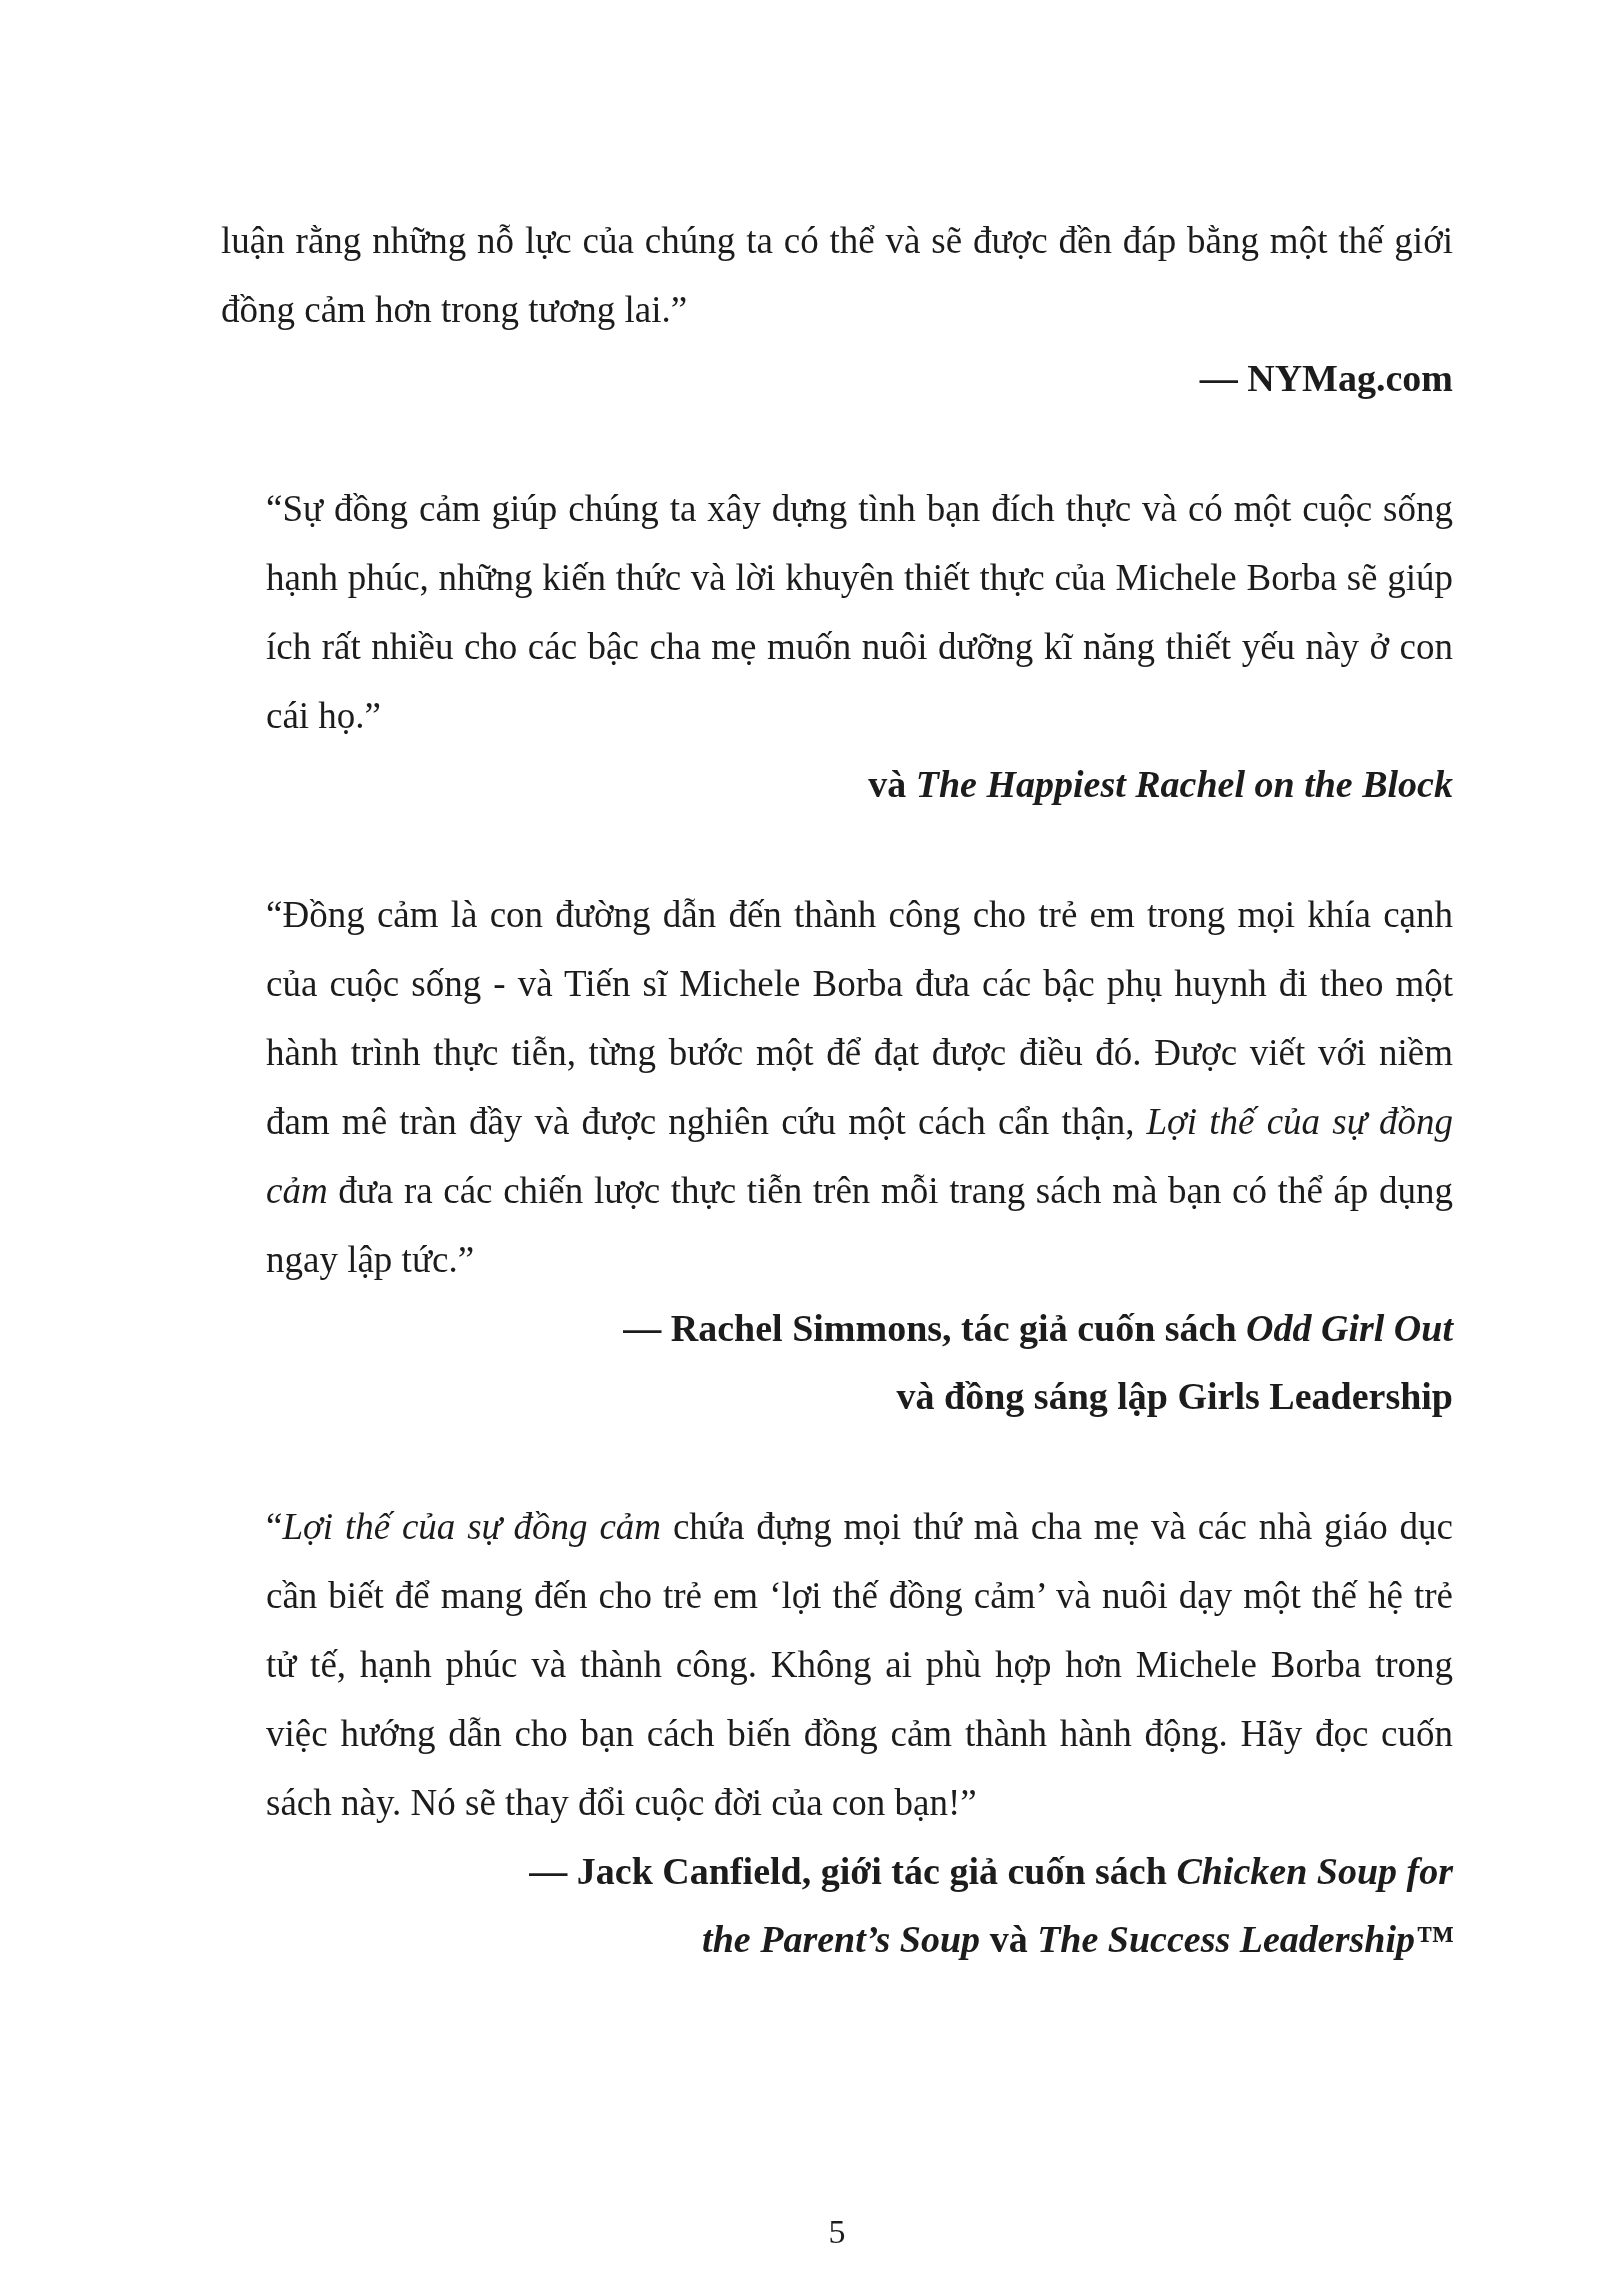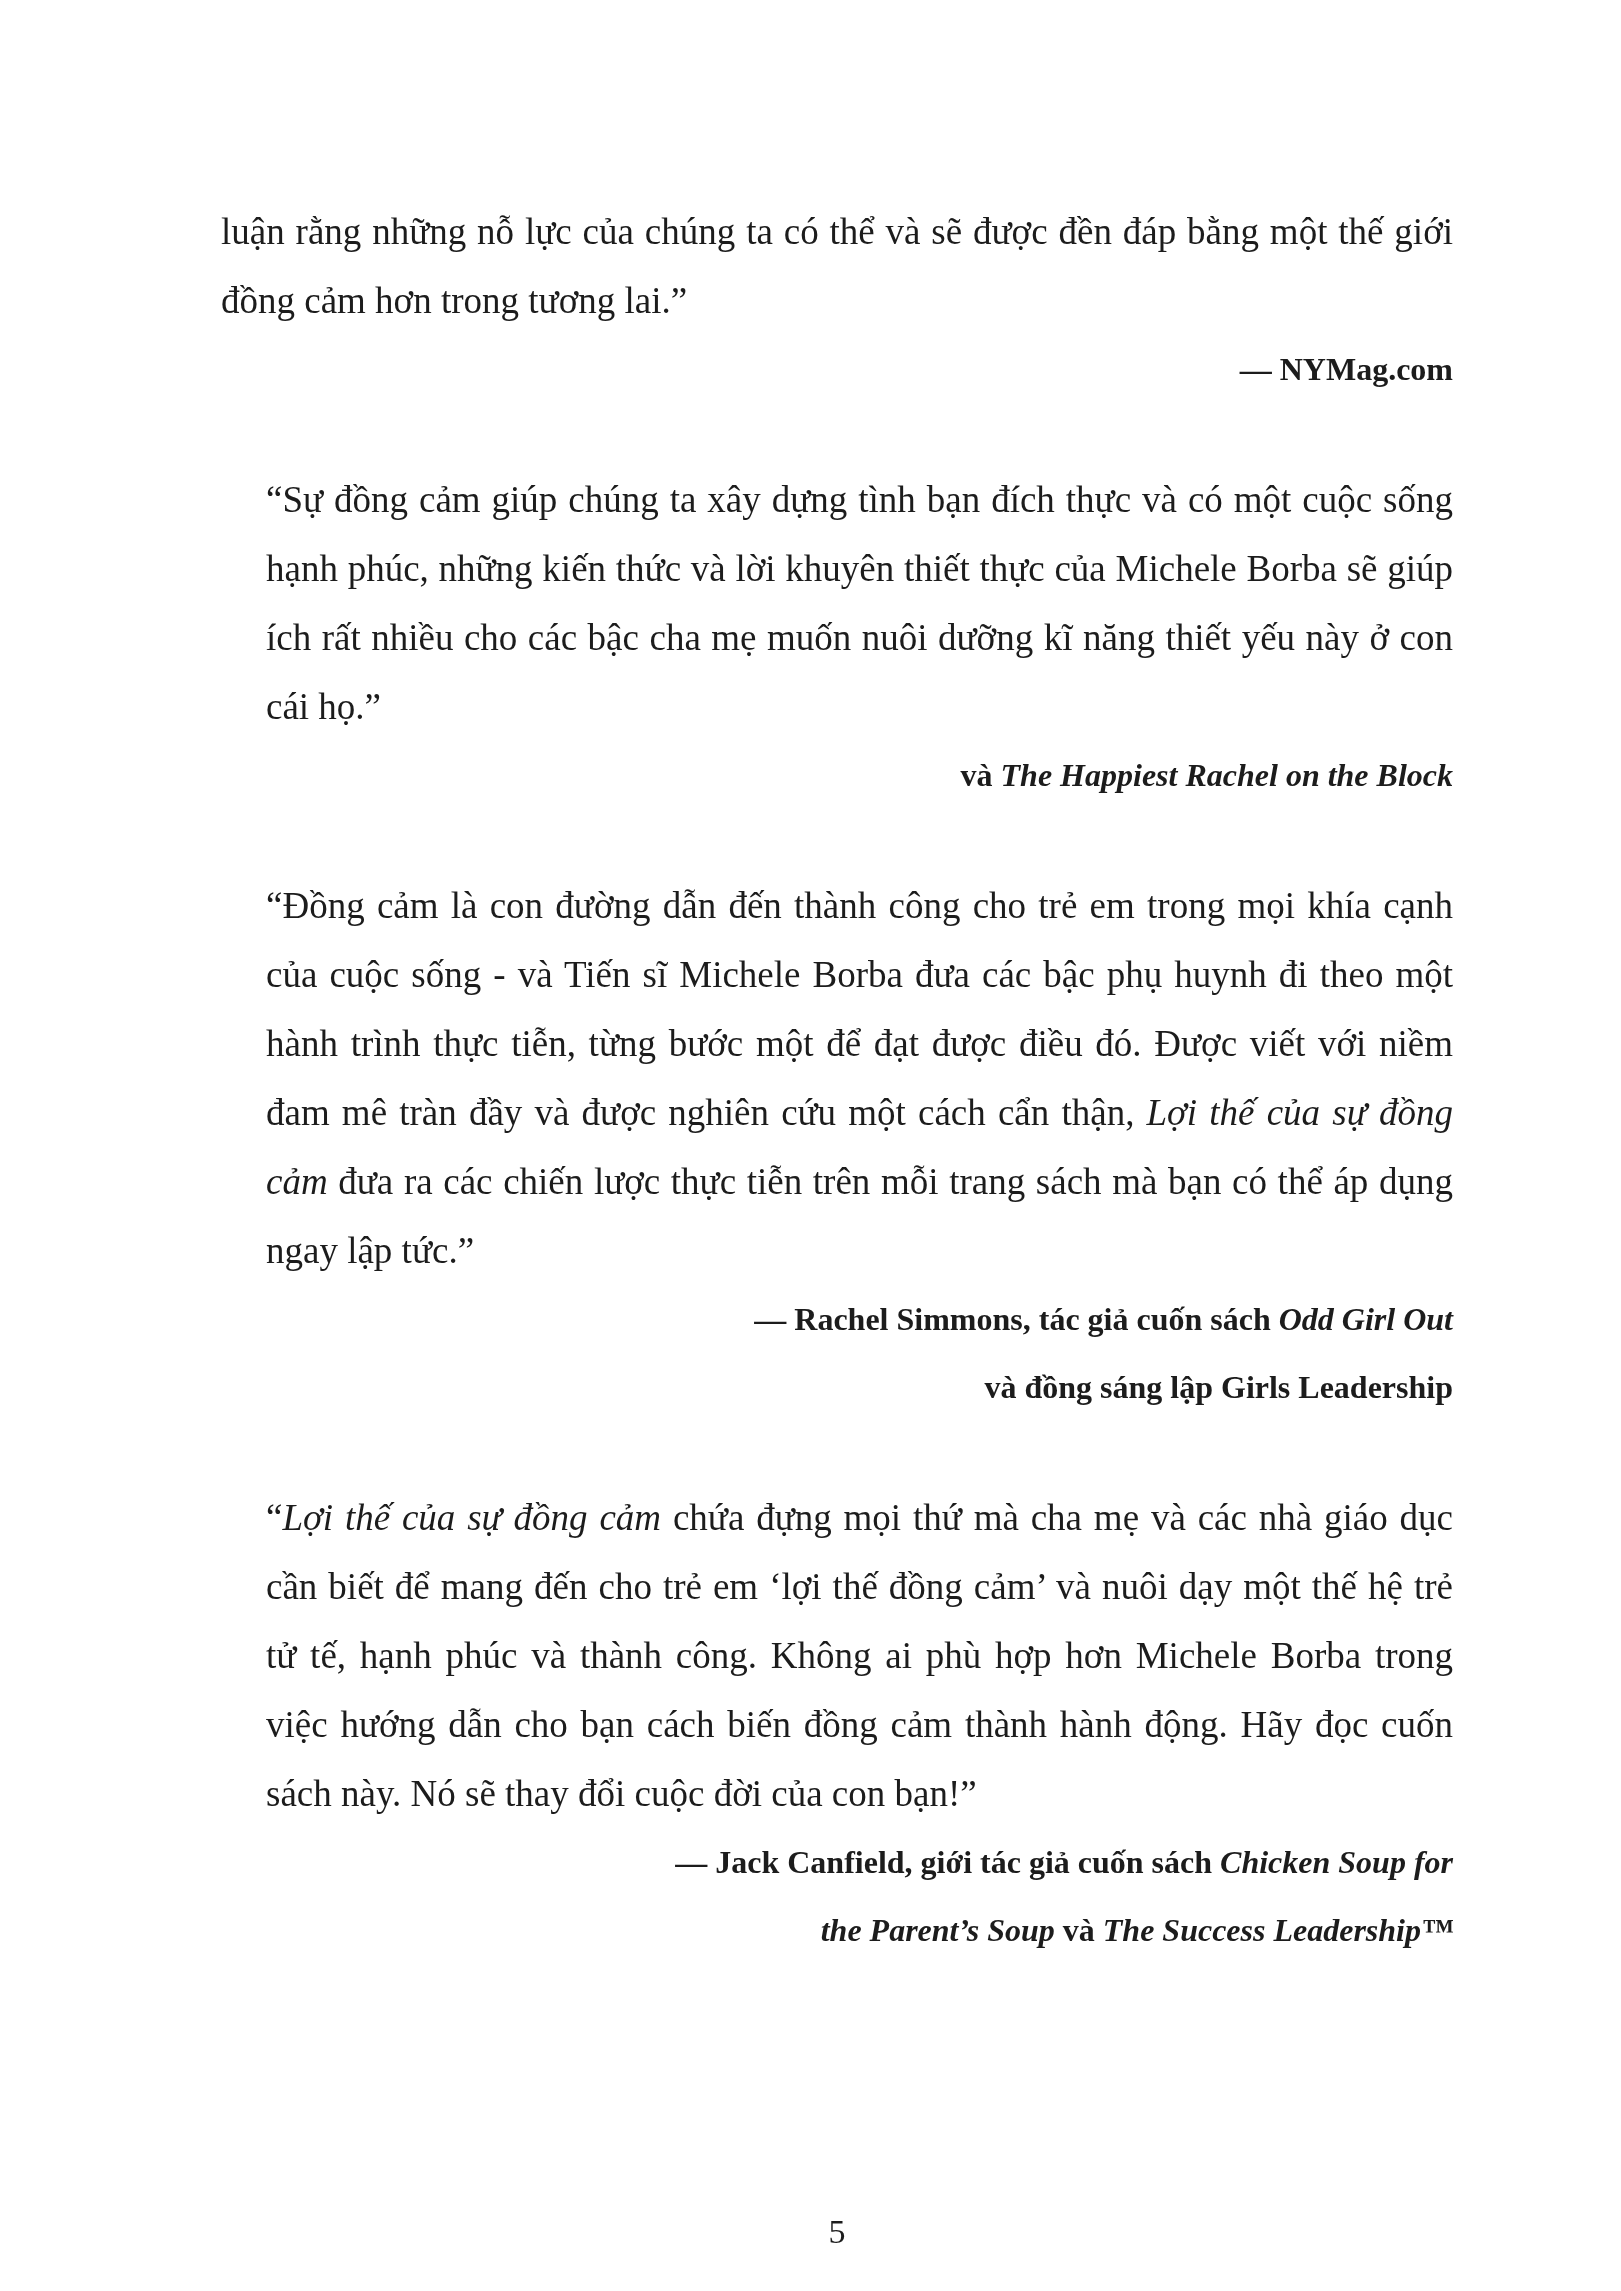--- a/index.html
+++ b/index.html
@@ -10,32 +10,32 @@
     height: 2291px;
     margin: 0 auto;
     background: #ffffff;
     font-family: "Liberation Serif", serif;
     color: #1c1c1c;
     overflow: hidden;
   }
   .content {
     position: absolute;
     left: 221px;
-    top: 197px;
+    top: 206px;
     width: 1232px;
   }
   .quote-block + .quote-block { margin-top: 62px; margin-left: 45px; }
   .body-par {
     font-size: 37px;
     line-height: 69px;
     text-align: justify;
     text-justify: inter-word;
   }
   .attr-line {
-    font-size: 32px;
+    font-size: 38px;
     line-height: 68px;
     text-align: right;
     font-weight: bold;
   }
   .it { font-style: italic; }
   .page-number {
     position: absolute;
     left: 221px;
     width: 1232px;
     bottom: 40px;

